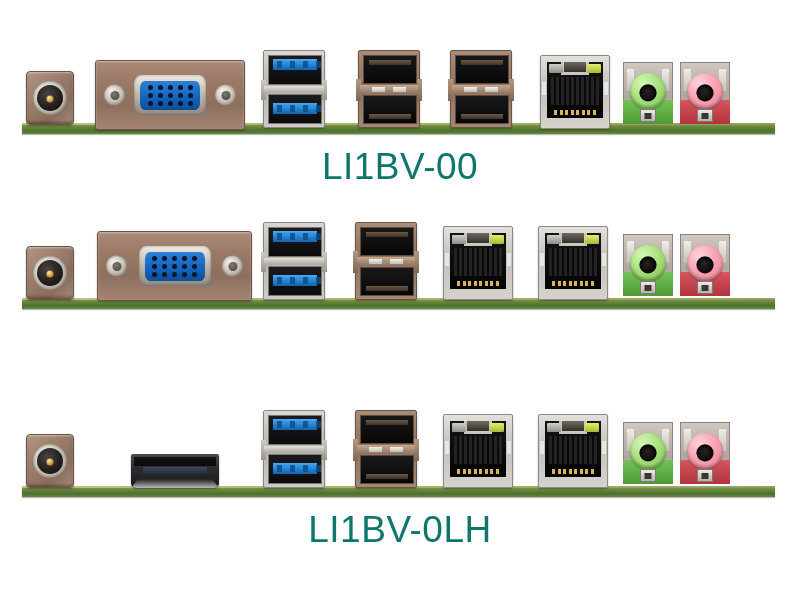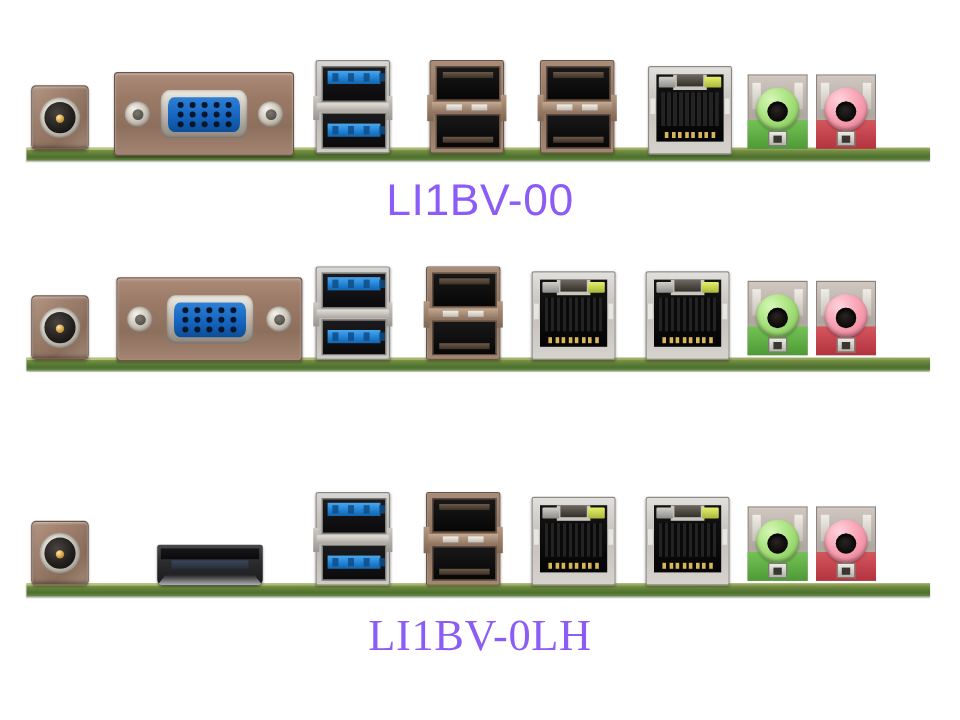--- a/index.html
+++ b/index.html
@@ -5,21 +5,21 @@
   html,body{margin:0;padding:0;}
   body{
     width:800px;height:600px;background:#ffffff;
     font-family:"Liberation Sans","DejaVu Sans",sans-serif;
     overflow:hidden;position:relative;
   }
 
   .panel-row{position:absolute;left:0;width:800px;}
   .row-1{top:0;height:200px;}
   .row-2{top:185px;height:200px;}
-  .row-3{top:368px;height:210px;font-family:Liberation Serif, serif;}
+  .row-3{top:368px;height:210px;}
 
   
   .pcb{
     position:absolute;left:22px;width:753px;height:11px;
     background:linear-gradient(to bottom,
       #9aa85c 0%, #7e9246 18%, #5f8038 45%, #4e7030 72%, #6a8a40 100%);
     box-shadow:0 1px 1px rgba(0,0,0,.28);
   }
   .pcb:after{
     content:"";position:absolute;left:0;top:0;width:100%;height:2px;
@@ -255,21 +255,21 @@
   }
   .audio .foot:after{
     content:"";position:absolute;left:50%;top:50%;transform:translate(-50%,-50%);
     width:7px;height:6px;background:#3a3733;
   }
 
   
   .model-label{
     position:absolute;width:100%;text-align:center;
     font-size:37px;font-weight:400;letter-spacing:.5px;
-    color:#8b5cf6;white-space:nowrap;
+    color:#0f766e;white-space:nowrap;
   }
 </style>
 </head>
 <body>
 
 <div class="panel-row row-1">
 
   <div class="pcb" style="top:123px;"></div>
 
   <div class="port dcjack" style="left:26px;top:71px;">

